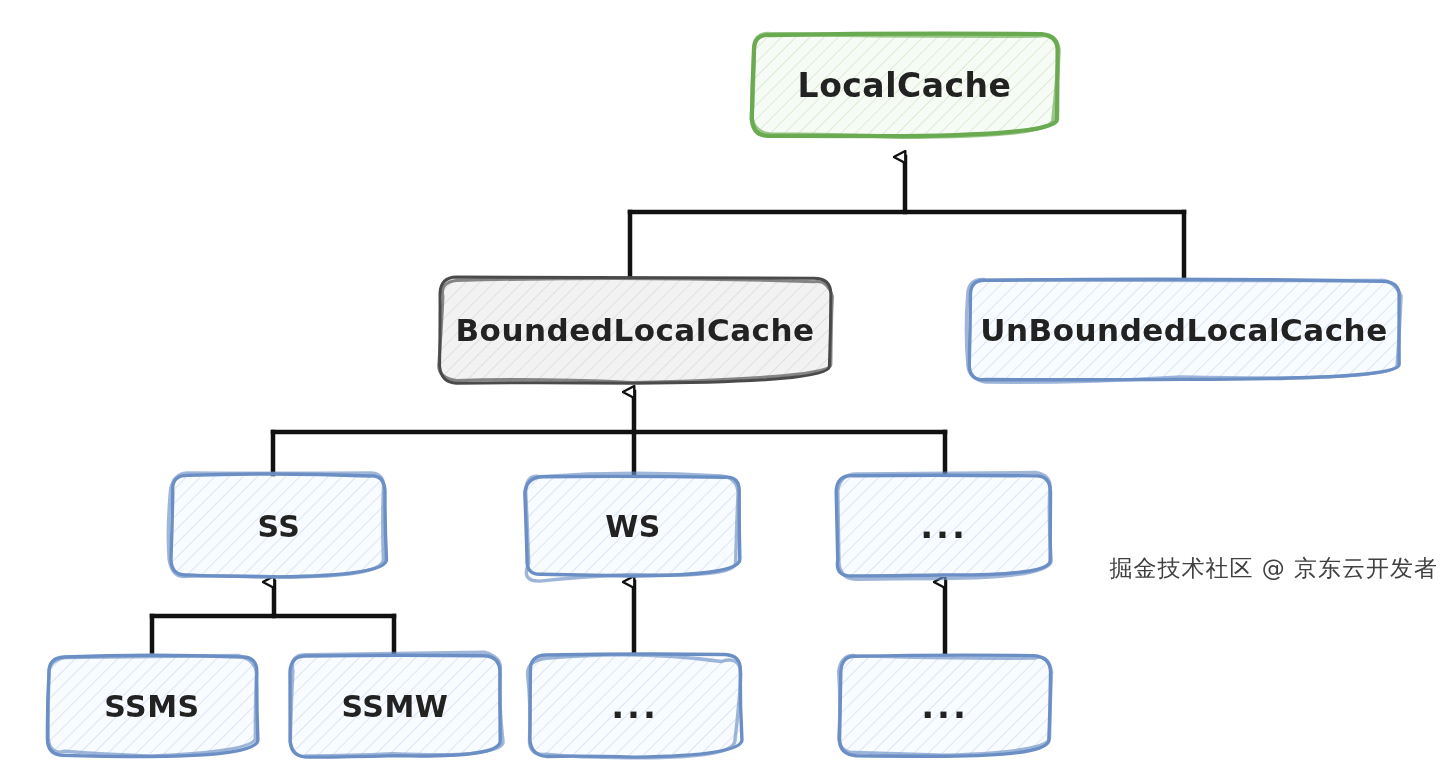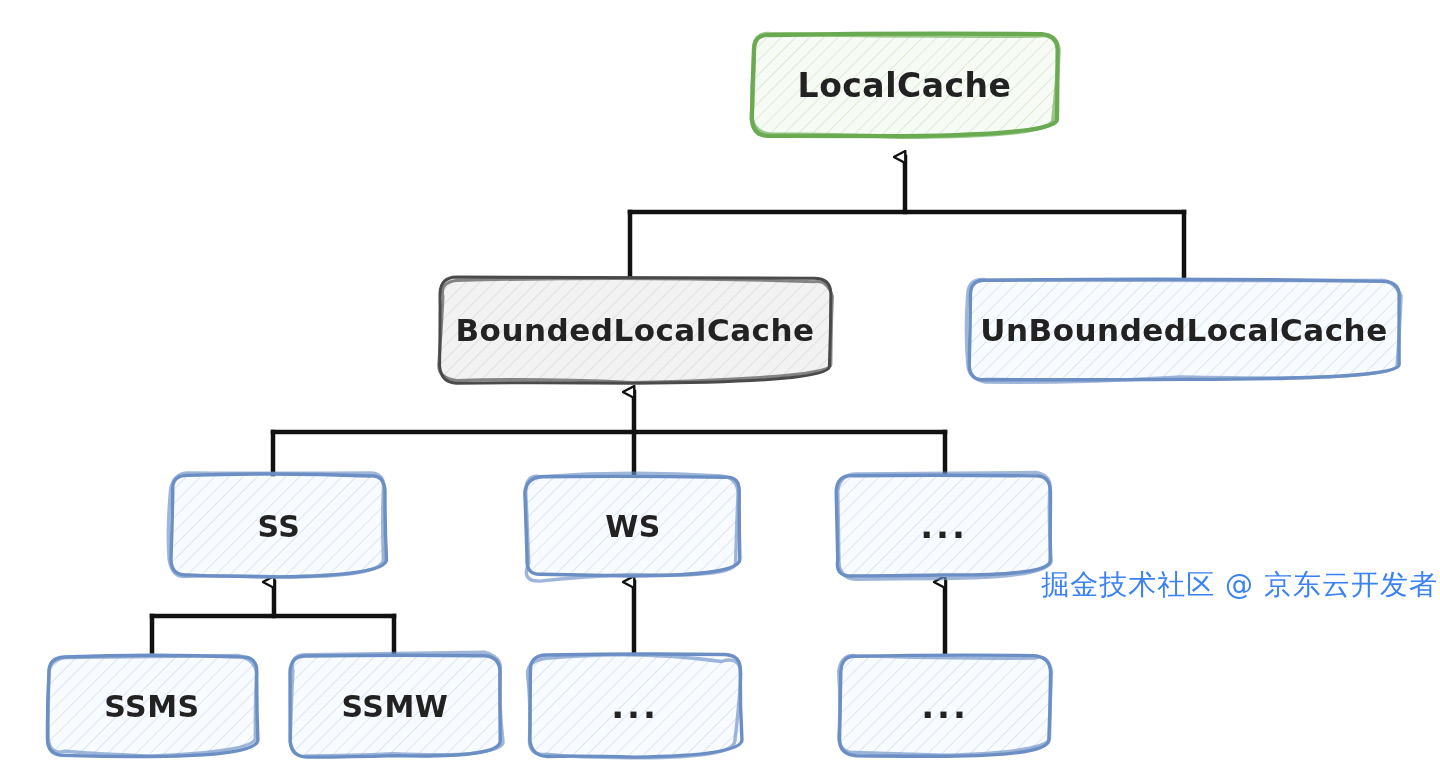--- a/index.html
+++ b/index.html
@@ -39,24 +39,24 @@
     dominant-baseline: middle;
     letter-spacing: 0.5px;
   }
   .node-label.size-lg { font-size: 33px; }
   .node-label.size-md { font-size: 31px; }
   .node-label.size-sm { font-size: 30px; }
   .node-label.size-dots { font-size: 34px; letter-spacing: 3px; }
   .watermark-text {
     position: absolute;
     right: 14px;
-    bottom: 4px;
+    bottom: 24px;
     font-family: "DejaVu Sans", "Liberation Sans", sans-serif;
-    font-size: 28px;
-    color: #3b82f6;
+    font-size: 23px;
+    color: #404040;
     white-space: nowrap;
     letter-spacing: 1px;
     user-select: none;
   }
 </style>
 </head>
 <body>
 
 <div id="diagram-root">
   <svg id="diagram-svg" viewBox="0 0 1440 780" xmlns="http://www.w3.org/2000/svg">

